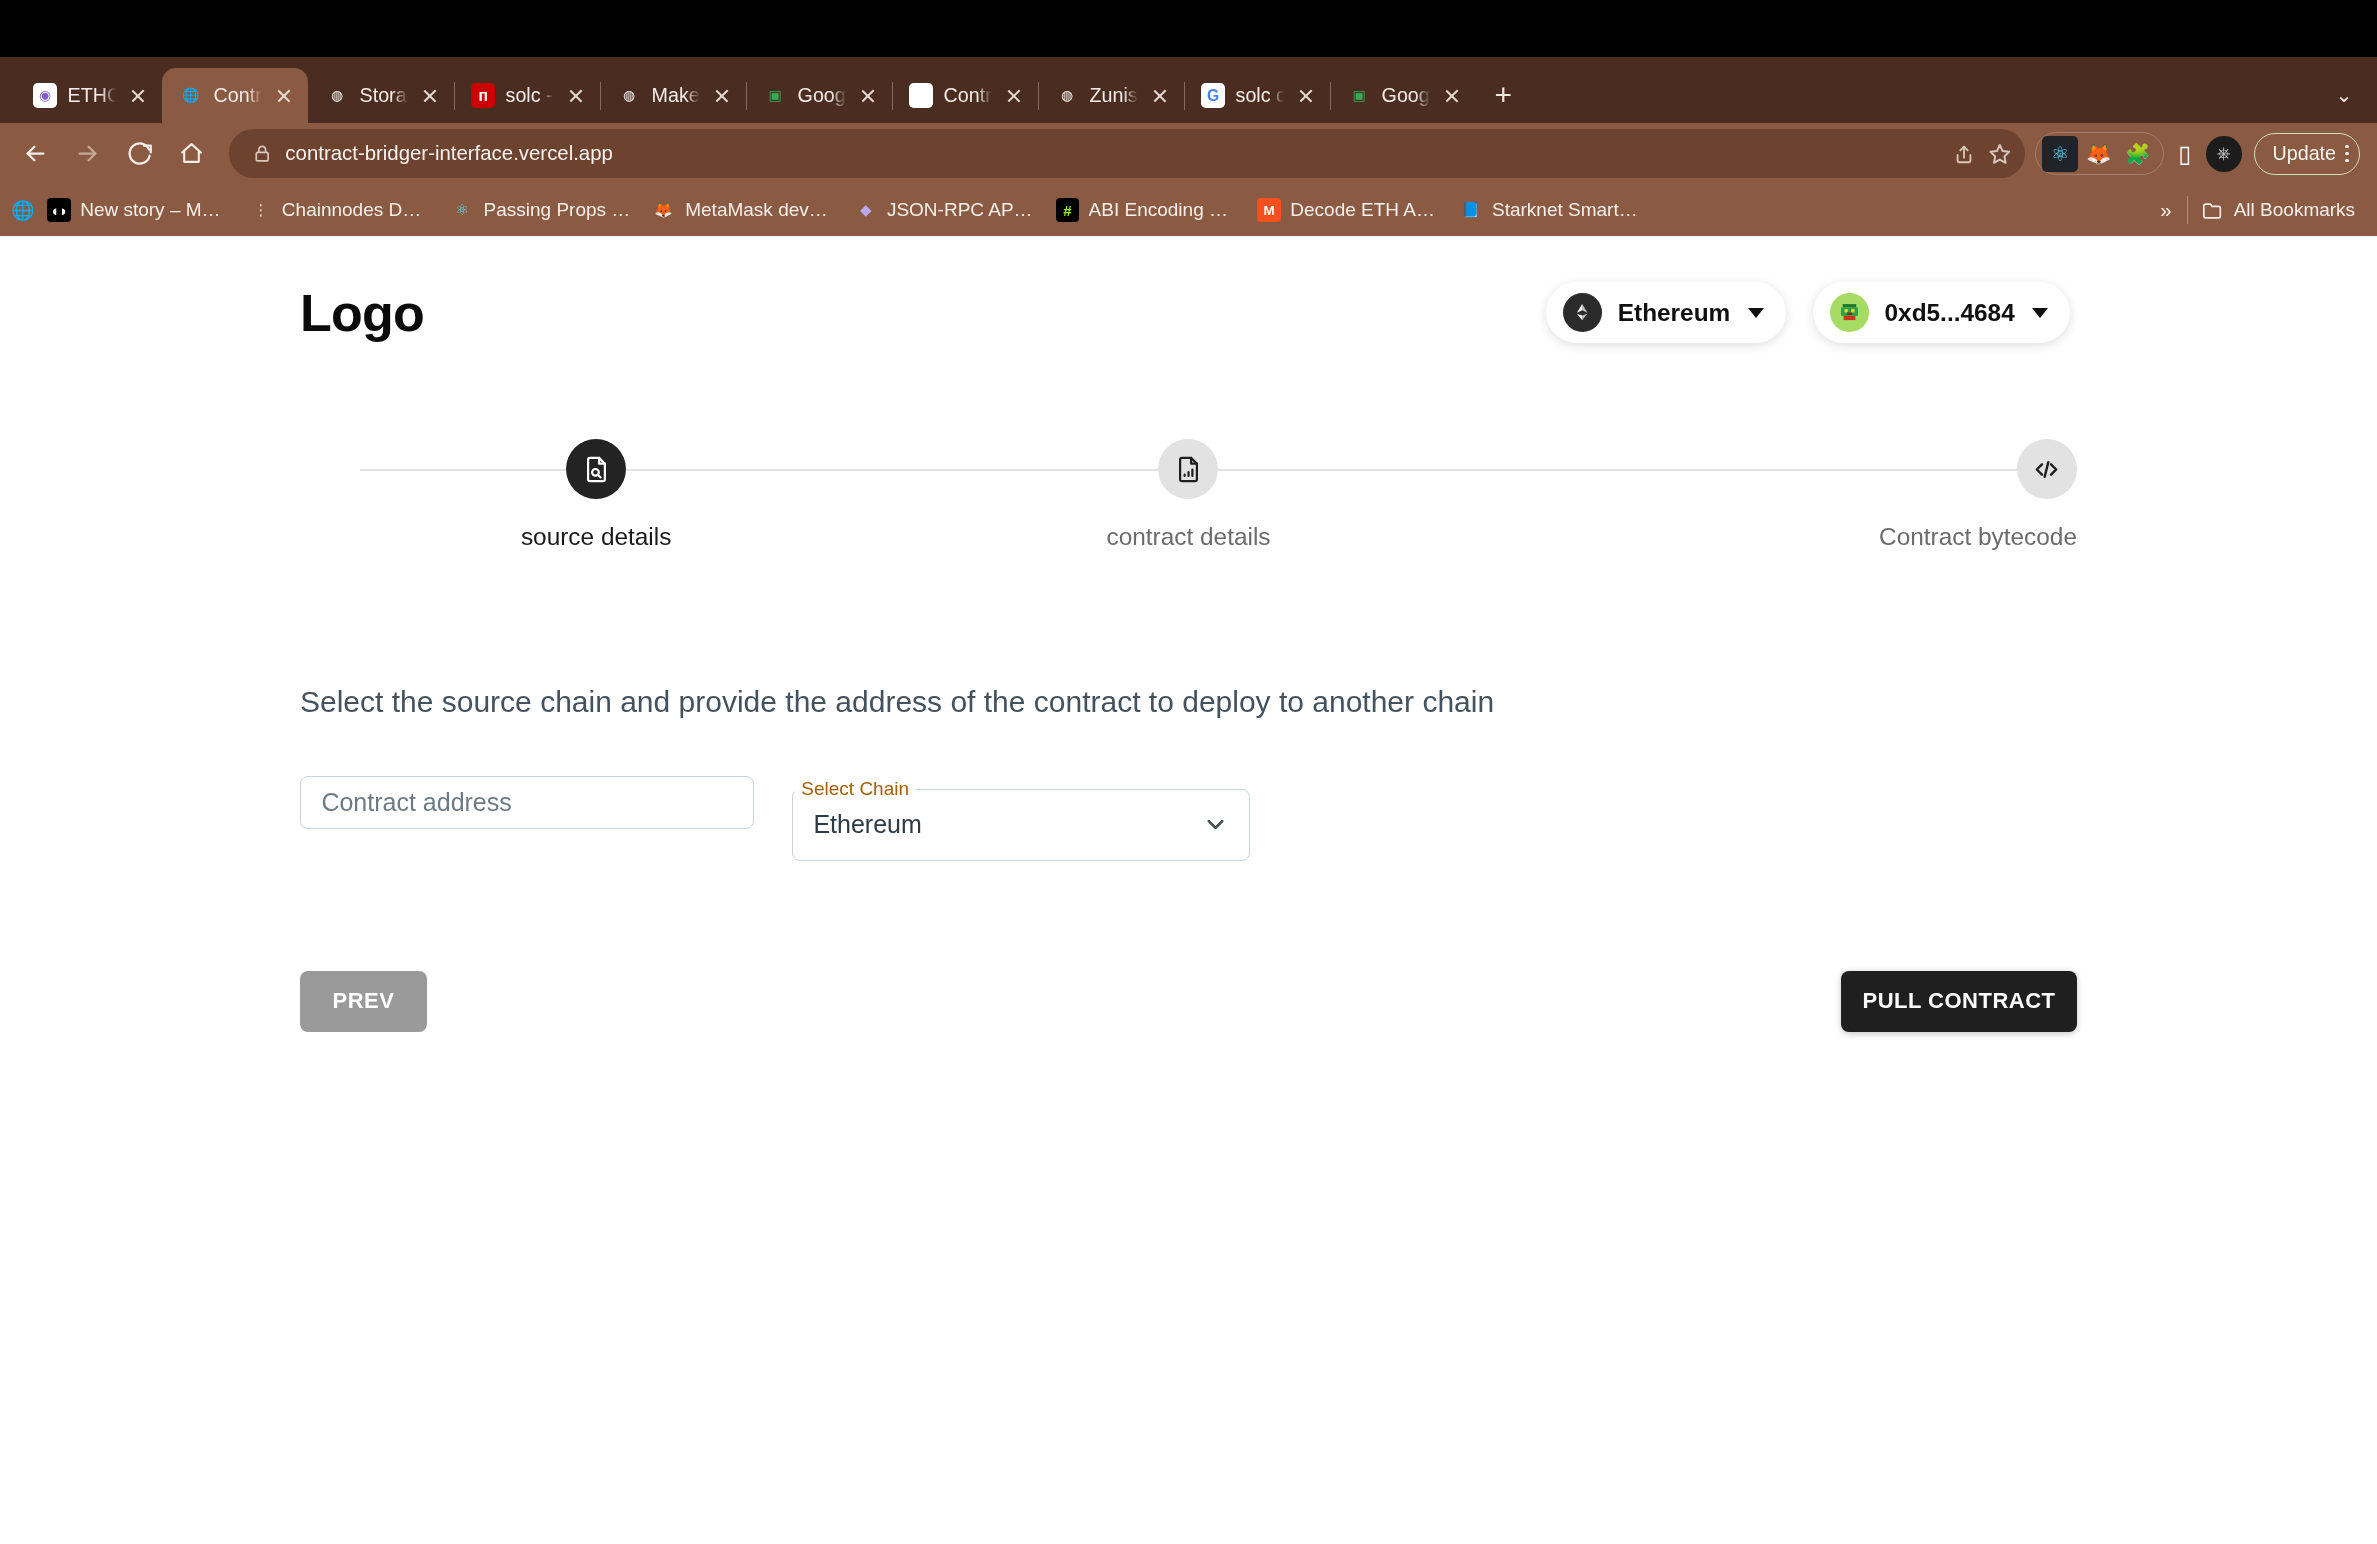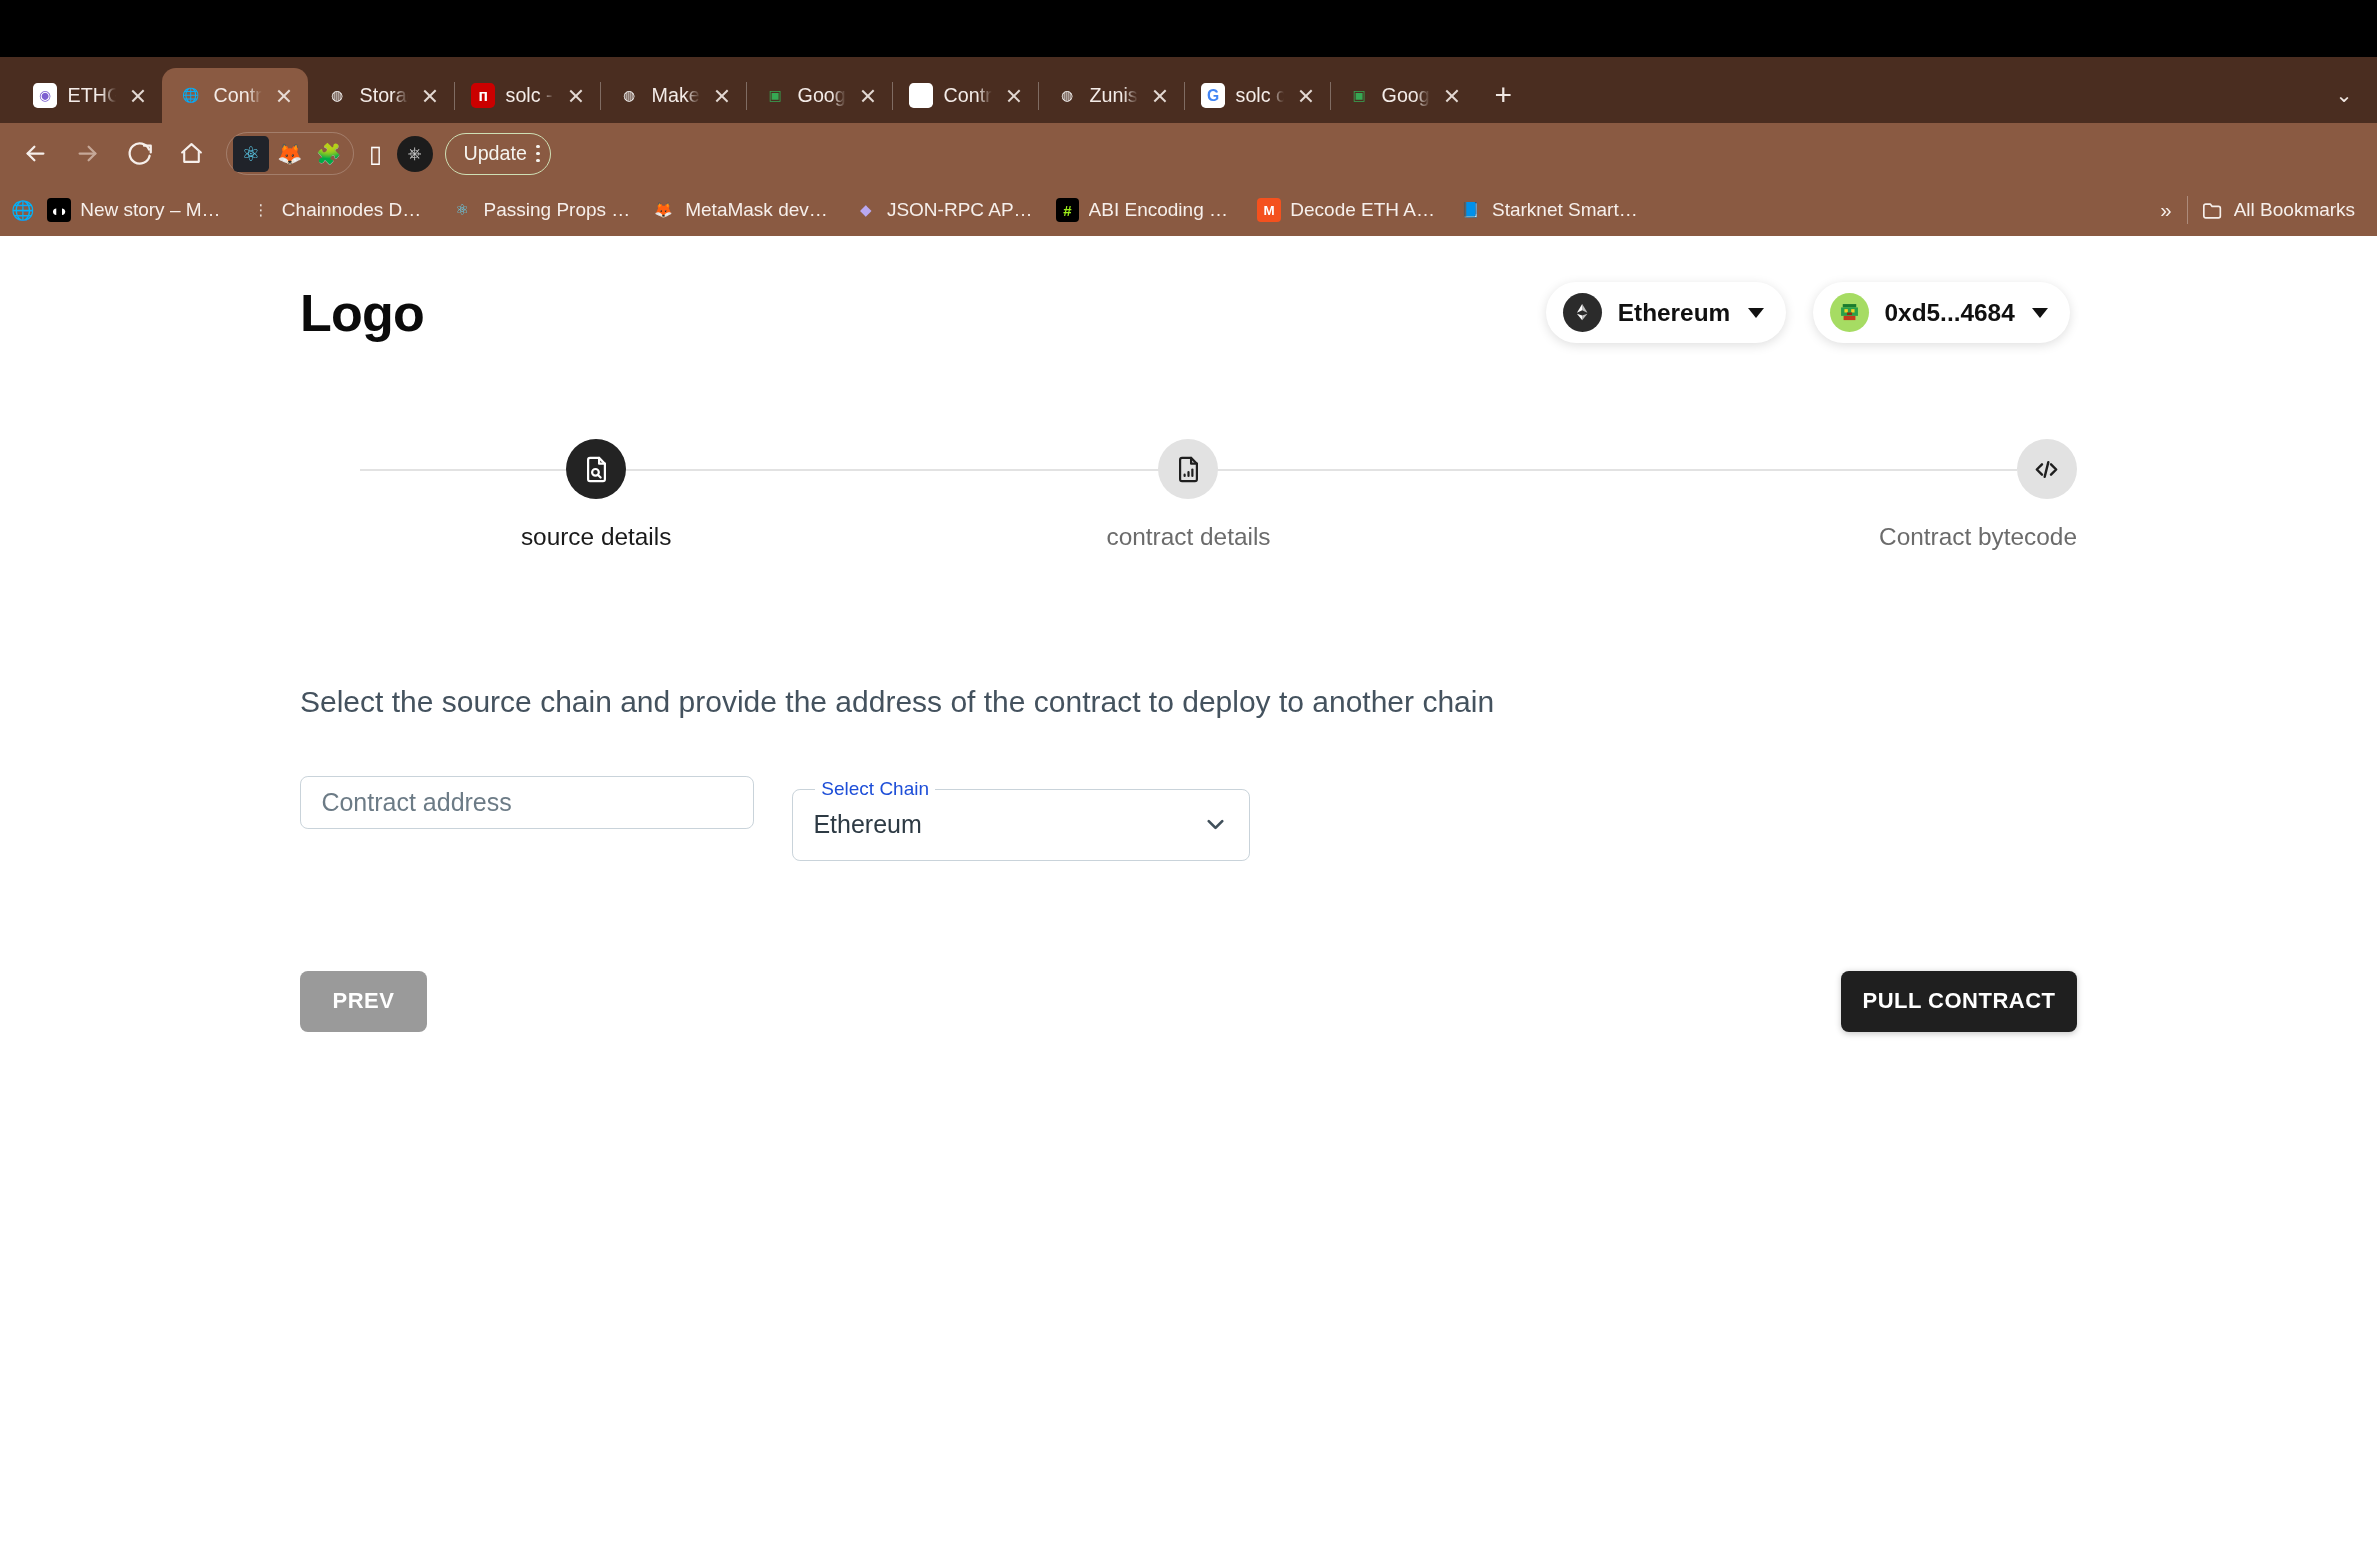--- a/index.html
+++ b/index.html
@@ -317,25 +317,25 @@
     display: flex;
     align-items: center;
     justify-content: space-between;
     padding: 0 20.4px 0 20.4px;
     background: #fff;
     margin-top: 12.6px;
   }
   .select-value { font-size: 25px; color: #2d3a44; }
   .select-legend {
     position: absolute;
-    left: 23px; top: 3.1px;
+    left: 3px; top: 3.1px;
     background: #fff;
     padding: 0 6.3px;
     font-size: 19px;
-    color: #1d4ed8;
+    color: #a16207;
     z-index: 3;
     line-height: 19px;
   }
   .sel-chev svg { display: block; }
 
   
   .actions {
     margin: 110px 300px 0 300px;
     display: flex;
     align-items: center;
@@ -458,20 +458,41 @@
           <path d="M20.5 8.5A9 9 0 1 0 21 14"></path>
         </svg>
     </div>
     <div class="nav-btn">
       <svg width="25" height="25" viewBox="0 0 24 24" fill="none" stroke="currentColor" stroke-width="2" stroke-linecap="round" stroke-linejoin="round">
           <path d="M3 11l9-8 9 8"></path>
           <path d="M5 10v10h14V10"></path>
         </svg>
     </div>
 
+    <div class="omnibox">
+      <span class="omni-icon">
+        <svg width="20.4" height="20.4" viewBox="0 0 24 24" fill="none" stroke="currentColor" stroke-width="2">
+            <rect x="5" y="11" width="14" height="10" rx="2"></rect>
+            <path d="M8 11V8a4 4 0 0 1 8 0v3"></path>
+          </svg>
+      </span>
+      <span class="omni-url">contract-bridger-interface.vercel.app</span>
+      <span class="omni-icon">
+        <svg width="22" height="22" viewBox="0 0 24 24" fill="none" stroke="currentColor" stroke-width="2" stroke-linecap="round" stroke-linejoin="round">
+            <path d="M12 16V4"></path>
+            <polyline points="8 8 12 4 16 8"></polyline>
+            <path d="M5 13v6a2 2 0 0 0 2 2h10a2 2 0 0 0 2-2v-6"></path>
+          </svg>
+      </span>
+      <span class="omni-icon">
+        <svg width="23.6" height="23.6" viewBox="0 0 24 24" fill="none" stroke="currentColor" stroke-width="2" stroke-linejoin="round">
+            <polygon points="12 3 14.9 9.2 21.5 10 16.7 14.6 17.9 21.2 12 18 6.1 21.2 7.3 14.6 2.5 10 9.1 9.2"></polygon>
+          </svg>
+      </span>
+    </div>
 
     <div class="ext-group">
       <span class="ext-icon" style="background:#20232a;color:#61dafb;">⚛</span>
       <span class="ext-icon">🦊</span>
       <span class="ext-icon" style="color:#ffffff;">🧩</span>
     </div>
     <span class="ext-icon" style="color:#ffffff;font-size:23.6px;">▯</span>
     <span class="ext-icon" style="background:#1c1c1c;color:#cfcfcf;border-radius:50%;font-size:17.3px;">⎈</span>
 
     <div class="update-btn">

